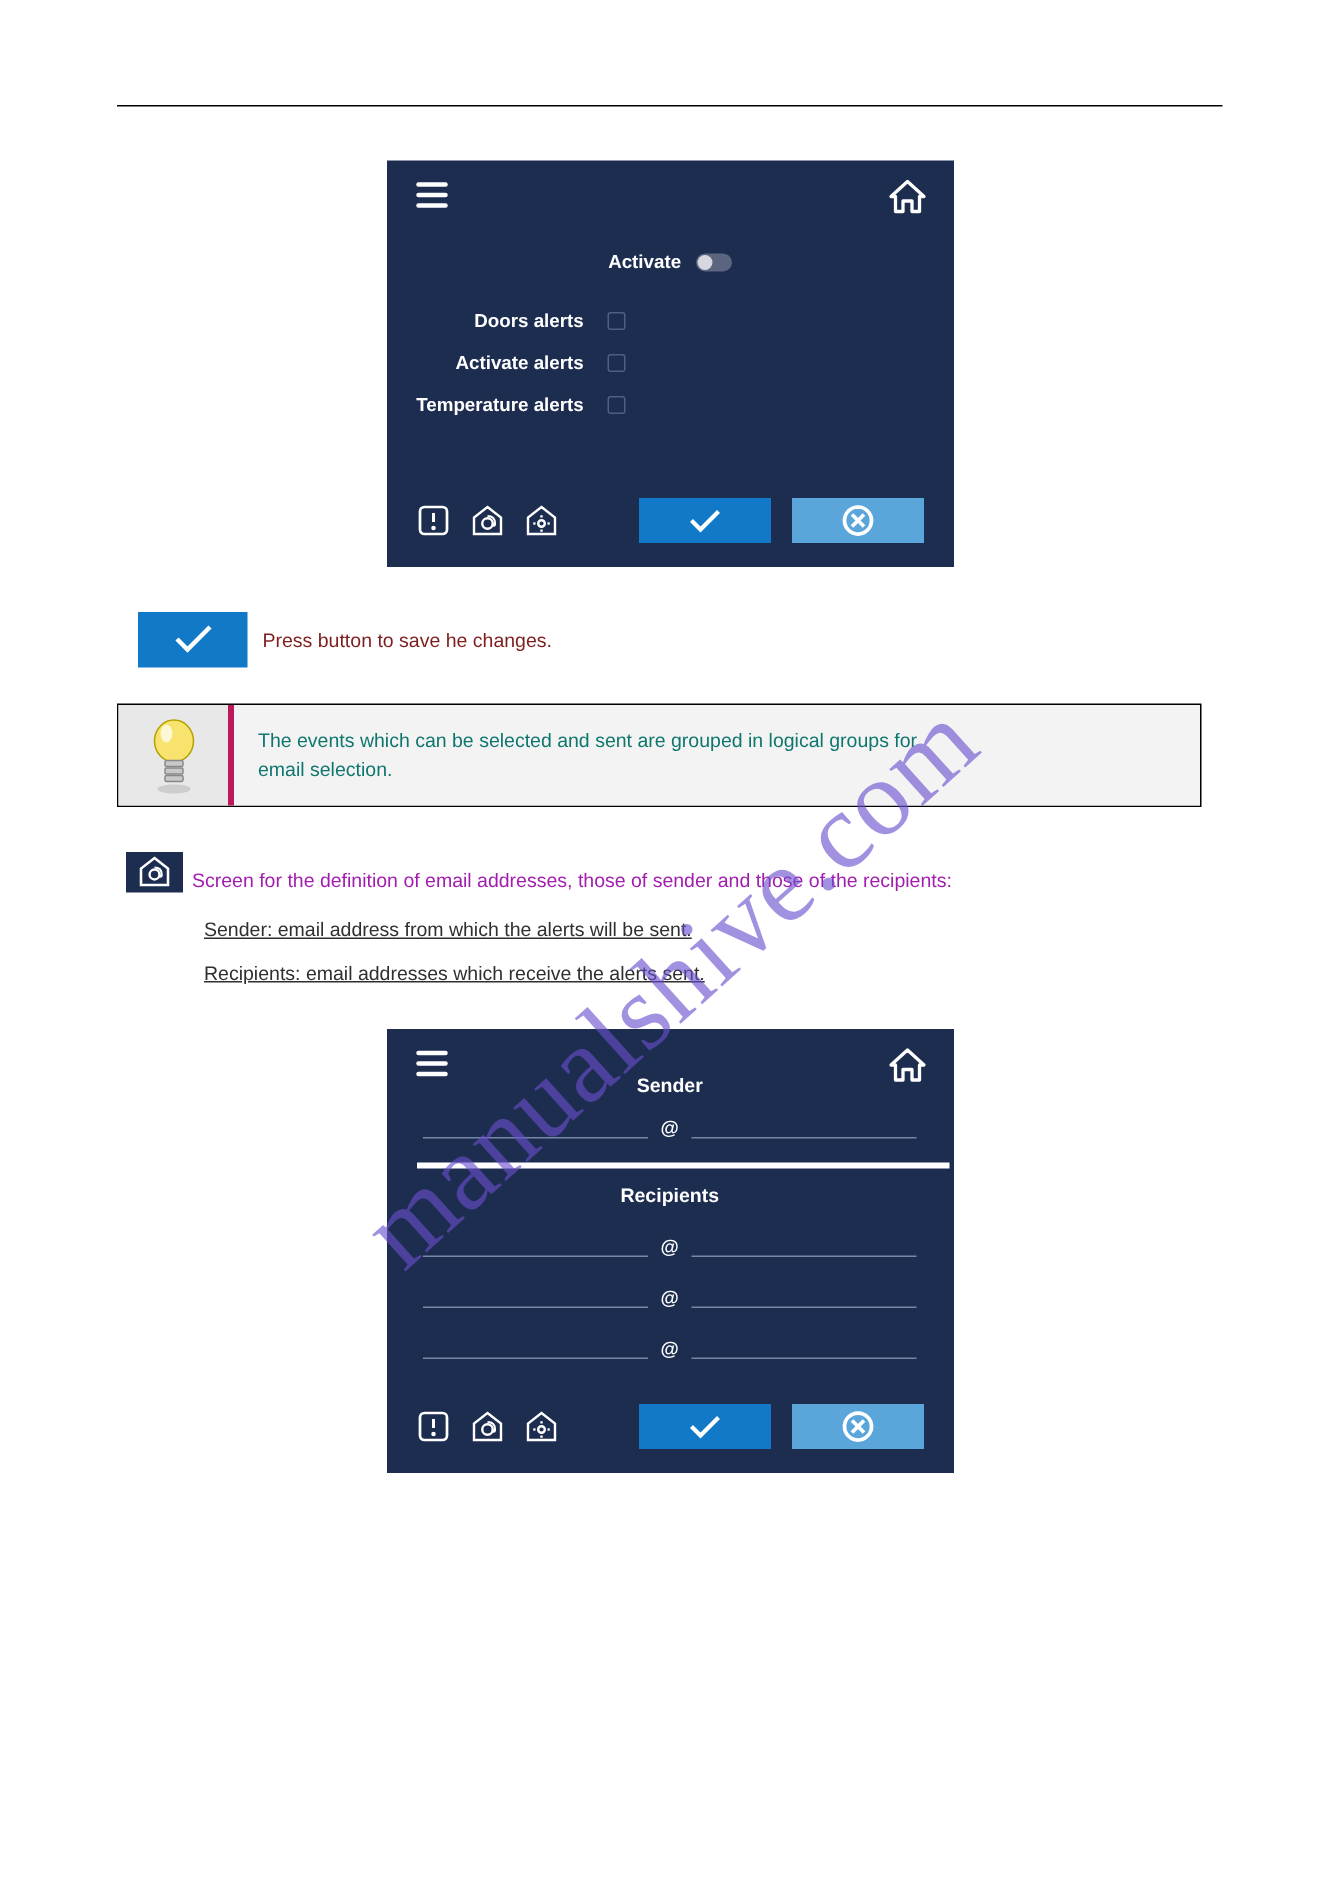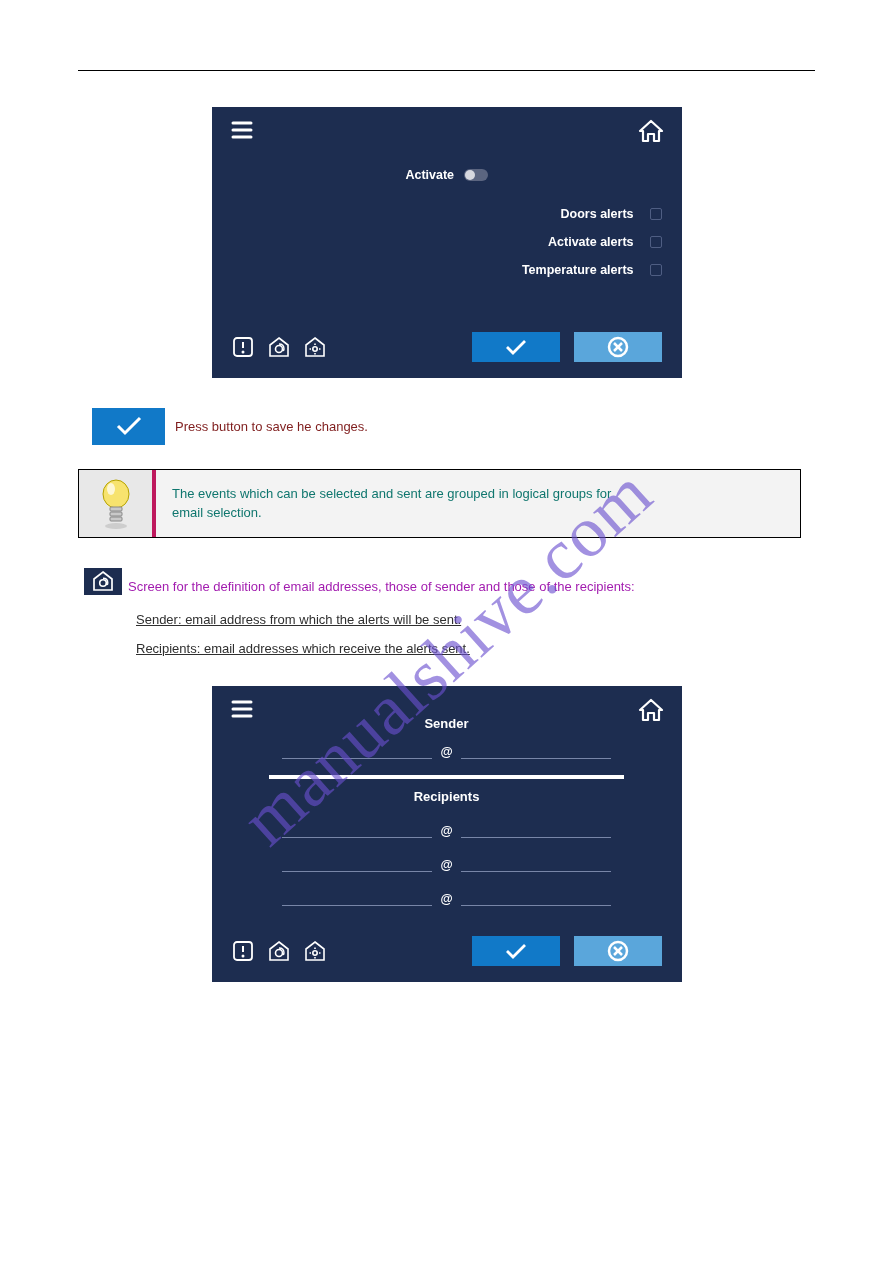--- a/index.html
+++ b/index.html
@@ -2,40 +2,40 @@
 <html><head>
 <meta charset="utf-8">
 <style>
   * { box-sizing: border-box; margin: 0; padding: 0; }
   html, body { width: 893px; height: 1263px; background: #fff; font-family: Arial, Helvetica, sans-serif; }
   .page { width: 893px; height: 1263px; position: relative; padding: 70px 78px 0 78px; }
   .top-rule { border-top: 1px solid #000; margin-bottom: 36px; }
 
   
   .panel {
-    width: 470px; margin: 0 auto; background: #1d2d50; color: #fff;
+    width: 378px; margin: 0 auto; background: #1d2d50; color: #fff;
     position: relative; padding: 18px 20px 16px 20px;
   }
   .panel .menu-icon, .panel .home-icon { position: absolute; top: 12px; }
   .panel .menu-icon { left: 18px; }
   .panel .home-icon { right: 18px; }
   svg { display: block; }
 
   
   .activate-row { text-align: center; margin-top: 42px; font-weight: bold; font-size: 12.5px; }
   .activate-row span { vertical-align: middle; }
   .toggle {
     display: inline-block; width: 24px; height: 12px; background: #5b6580; border-radius: 6px;
     position: relative; vertical-align: middle; margin-left: 6px;
   }
   .toggle::after {
     content: ""; position: absolute; left: 1px; top: 1px; width: 10px; height: 10px;
     border-radius: 50%; background: #d6d8df;
   }
-  .alerts-cols { display: flex; justify-content: flex-end; gap: 96px; margin-top: 18px; font-weight: bold; font-size: 12.5px; }
+  .alerts-cols { display: flex; justify-content: space-between; gap: 96px; margin-top: 18px; font-weight: bold; font-size: 12.5px; }
   .alerts-col .alert-item { display: flex; align-items: center; justify-content: flex-end; gap: 16px; height: 28px; }
   .alert-item .lbl { text-align: right; white-space: nowrap; }
   .chk {
     width: 12px; height: 12px; border: 1.5px solid #4f5e83; border-radius: 2px; flex: none;
   }
   .panel-footer { display: flex; align-items: center; gap: 14px; margin-top: 48px; }
   .panel-footer .spacer { flex: 1; }
   .btn-ok, .btn-cancel {
     width: 88px; height: 30px; display: flex; align-items: center; justify-content: center;
   }

